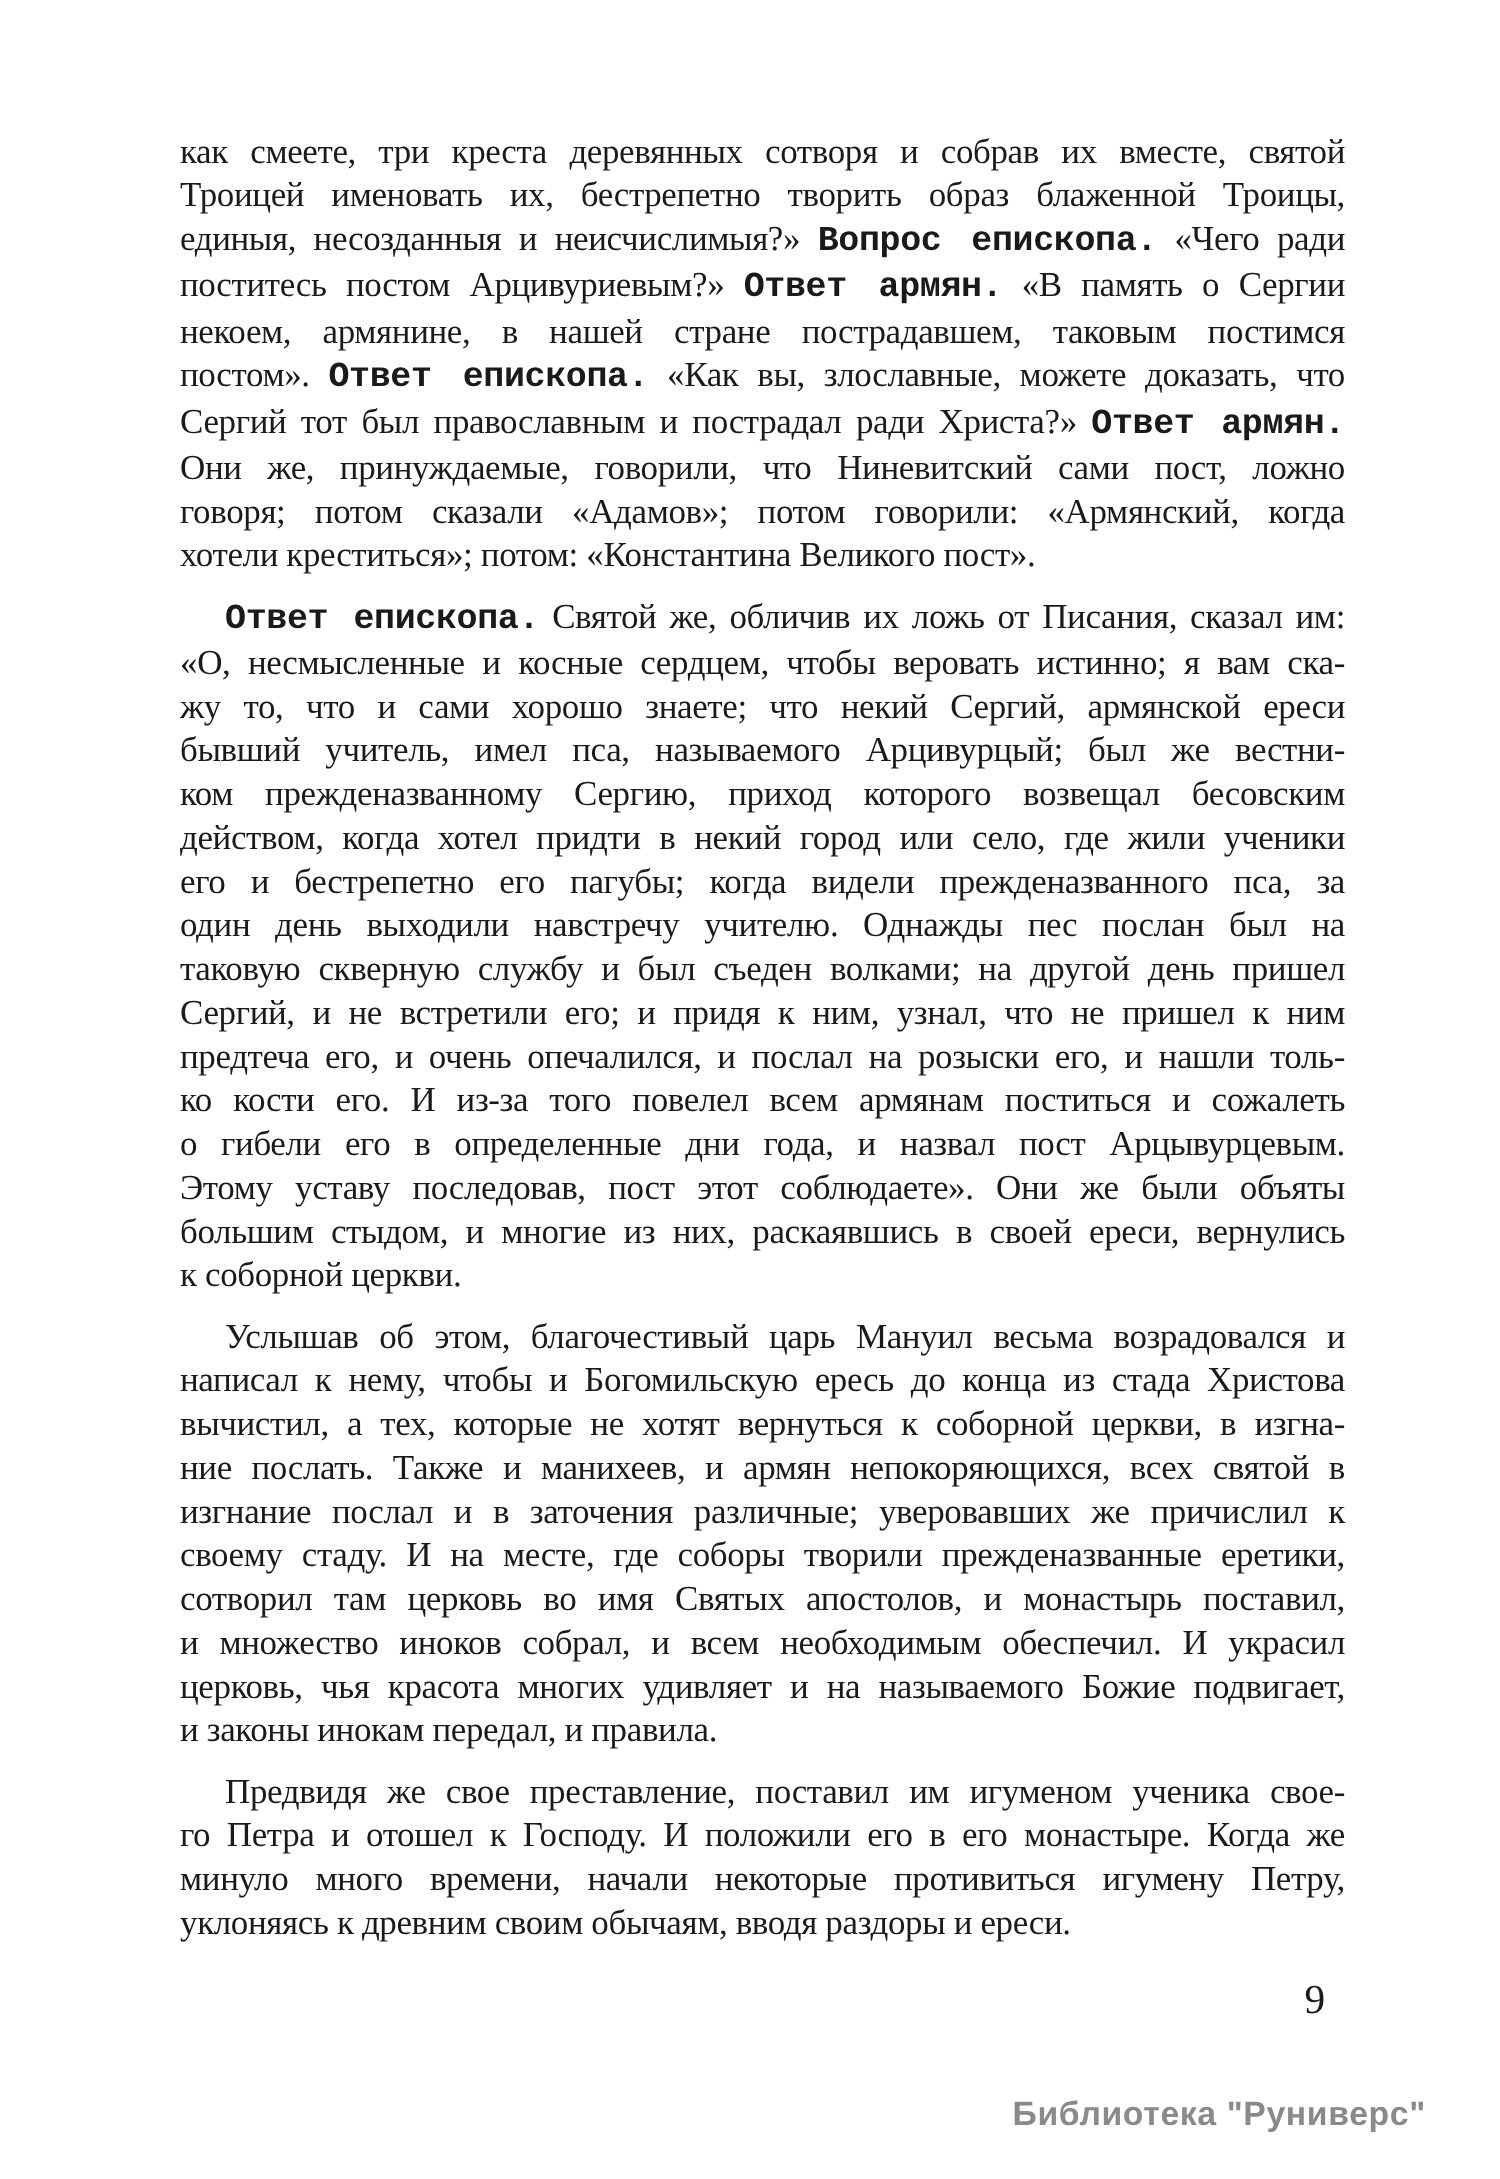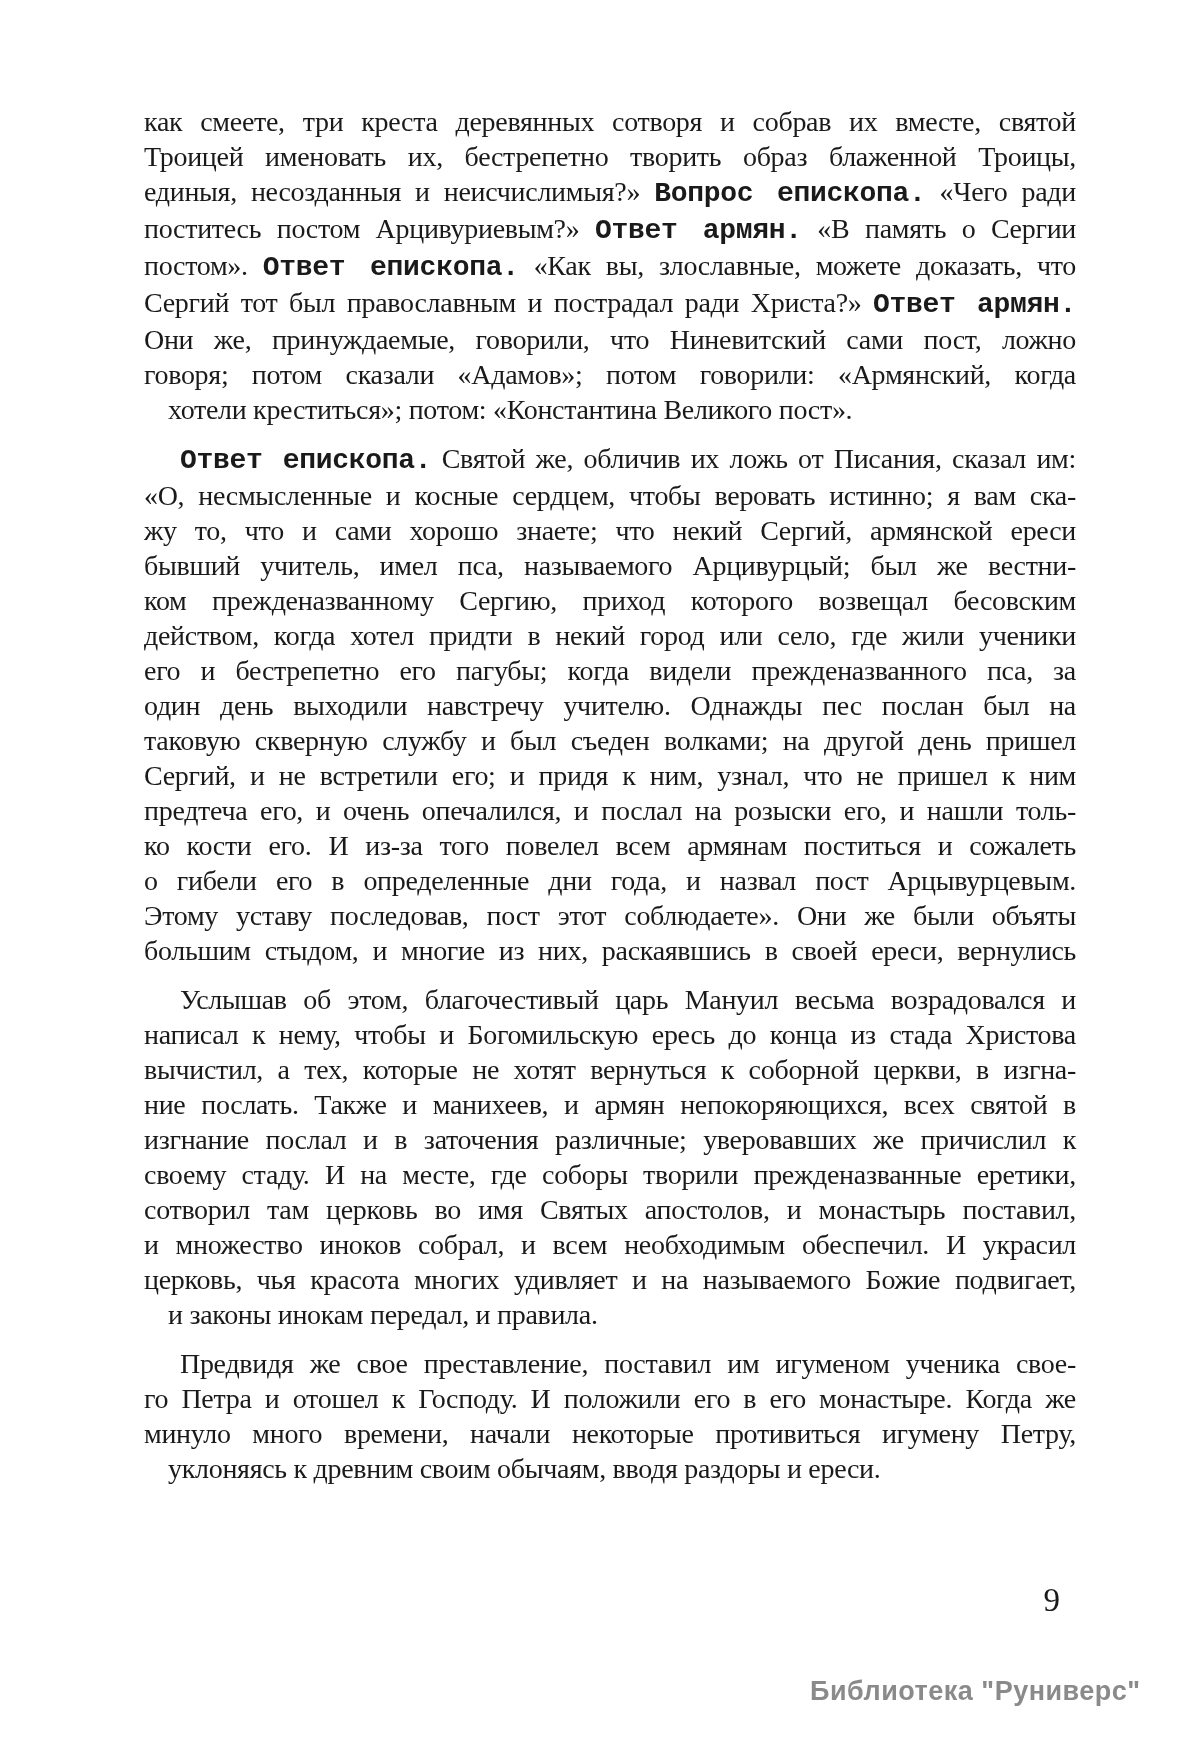--- a/index.html
+++ b/index.html
@@ -24,21 +24,21 @@
     line-height: 35px;
     letter-spacing: -0.3px;
     color: #1a1a1a;
   }
   .paragraph { margin: 0 0 14px 0; }
   .line {
     text-align: justify;
     text-align-last: justify;
     text-justify: inter-word;
   }
-  .line.last { text-align-last: left; margin-left: 24px; }
+  .line.last { text-align-last: left; }
   .line.indent { text-indent: 36px; }
   .line b { font-weight: bold; font-family: Liberation Mono, monospace; }
   .page-number {
     position: absolute;
     top: 1582px;
     right: 140px;
     font-size: 33px;
     color: #1a1a1a;
     font-family: "Liberation Serif", serif;
   }
@@ -56,20 +56,21 @@
 </head>
 <body>
 
 <div class="page">
   <div class="text-block" id="text-block">
       <div class="paragraph">
         <div class="line"><span>как смеете, три креста деревянных сотворя и собрав их вместе, святой</span></div>
         <div class="line"><span>Троицей именовать их, бестрепетно творить образ блаженной Троицы,</span></div>
         <div class="line"><span>единыя, несозданныя и неисчислимыя?» </span><b>Вопрос епископа.</b><span> «Чего ради</span></div>
         <div class="line"><span>поститесь постом Арцивуриевым?» </span><b>Ответ армян.</b><span> «В память о Сергии</span></div>
+        <div class="line"><span>некоем, армянине, в нашей стране пострадавшем, таковым постимся</span></div>
         <div class="line"><span>постом». </span><b>Ответ епископа.</b><span> «Как вы, злославные, можете доказать, что</span></div>
         <div class="line"><span>Сергий тот был православным и пострадал ради Христа?» </span><b>Ответ армян.</b></div>
         <div class="line"><span>Они же, принуждаемые, говорили, что Ниневитский сами пост, ложно</span></div>
         <div class="line"><span>говоря; потом сказали «Адамов»; потом говорили: «Армянский, когда</span></div>
         <div class="line last"><span>хотели креститься»; потом: «Константина Великого пост».</span></div>
       </div>
       <div class="paragraph">
         <div class="line indent"><b>Ответ епископа.</b><span> Святой же, обличив их ложь от Писания, сказал им:</span></div>
         <div class="line"><span>«О, несмысленные и косные сердцем, чтобы веровать истинно; я вам ска-</span></div>
         <div class="line"><span>жу то, что и сами хорошо знаете; что некий Сергий, армянской ереси</span></div>
@@ -78,20 +79,21 @@
         <div class="line"><span>действом, когда хотел придти в некий город или село, где жили ученики</span></div>
         <div class="line"><span>его и бестрепетно его пагубы; когда видели прежденазванного пса, за</span></div>
         <div class="line"><span>один день выходили навстречу учителю. Однажды пес послан был на</span></div>
         <div class="line"><span>таковую скверную службу и был съеден волками; на другой день пришел</span></div>
         <div class="line"><span>Сергий, и не встретили его; и придя к ним, узнал, что не пришел к ним</span></div>
         <div class="line"><span>предтеча его, и очень опечалился, и послал на розыски его, и нашли толь-</span></div>
         <div class="line"><span>ко кости его. И из-за того повелел всем армянам поститься и сожалеть</span></div>
         <div class="line"><span>о гибели его в определенные дни года, и назвал пост Арцывурцевым.</span></div>
         <div class="line"><span>Этому уставу последовав, пост этот соблюдаете». Они же были объяты</span></div>
         <div class="line"><span>большим стыдом, и многие из них, раскаявшись в своей ереси, вернулись</span></div>
+        <div class="line last"><span>к соборной церкви.</span></div>
       </div>
       <div class="paragraph">
         <div class="line indent"><span>Услышав об этом, благочестивый царь Мануил весьма возрадовался и</span></div>
         <div class="line"><span>написал к нему, чтобы и Богомильскую ересь до конца из стада Христова</span></div>
         <div class="line"><span>вычистил, а тех, которые не хотят вернуться к соборной церкви, в изгна-</span></div>
         <div class="line"><span>ние послать. Также и манихеев, и армян непокоряющихся, всех святой в</span></div>
         <div class="line"><span>изгнание послал и в заточения различные; уверовавших же причислил к</span></div>
         <div class="line"><span>своему стаду. И на месте, где соборы творили прежденазванные еретики,</span></div>
         <div class="line"><span>сотворил там церковь во имя Святых апостолов, и монастырь поставил,</span></div>
         <div class="line"><span>и множество иноков собрал, и всем необходимым обеспечил. И украсил</span></div>

